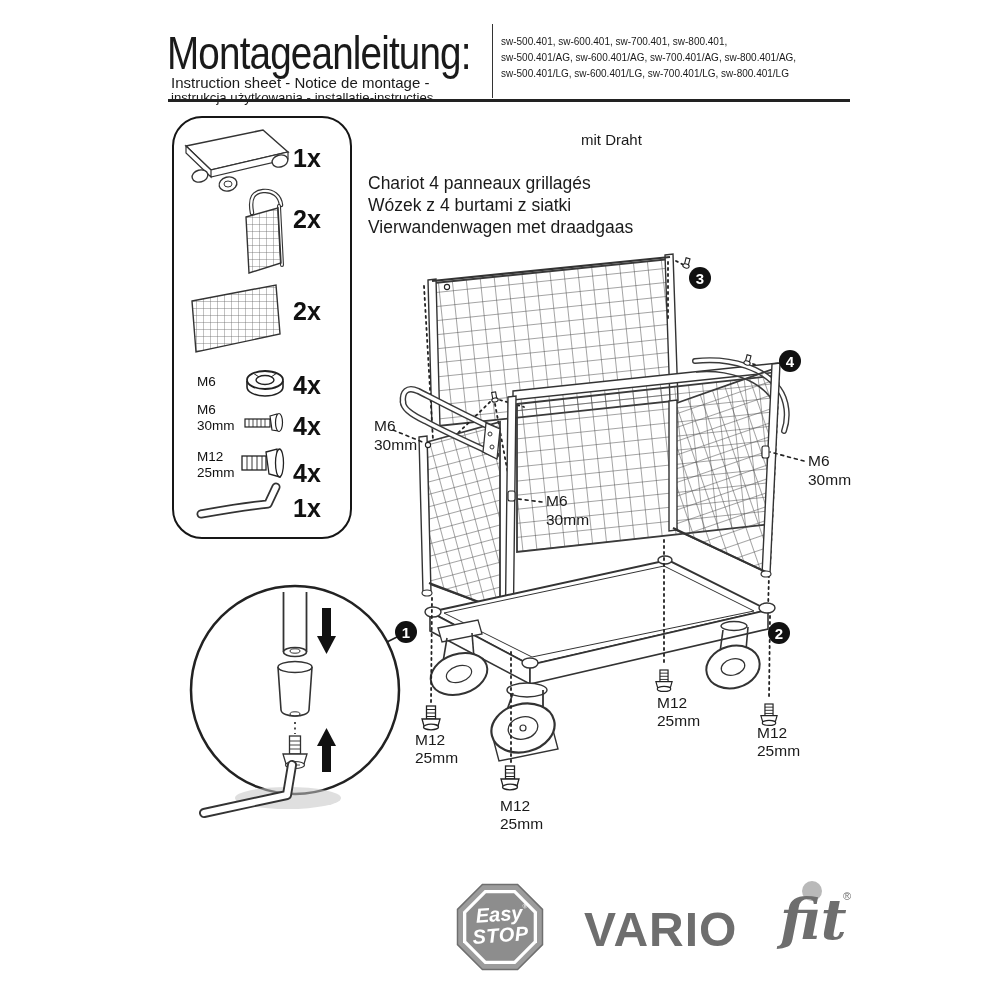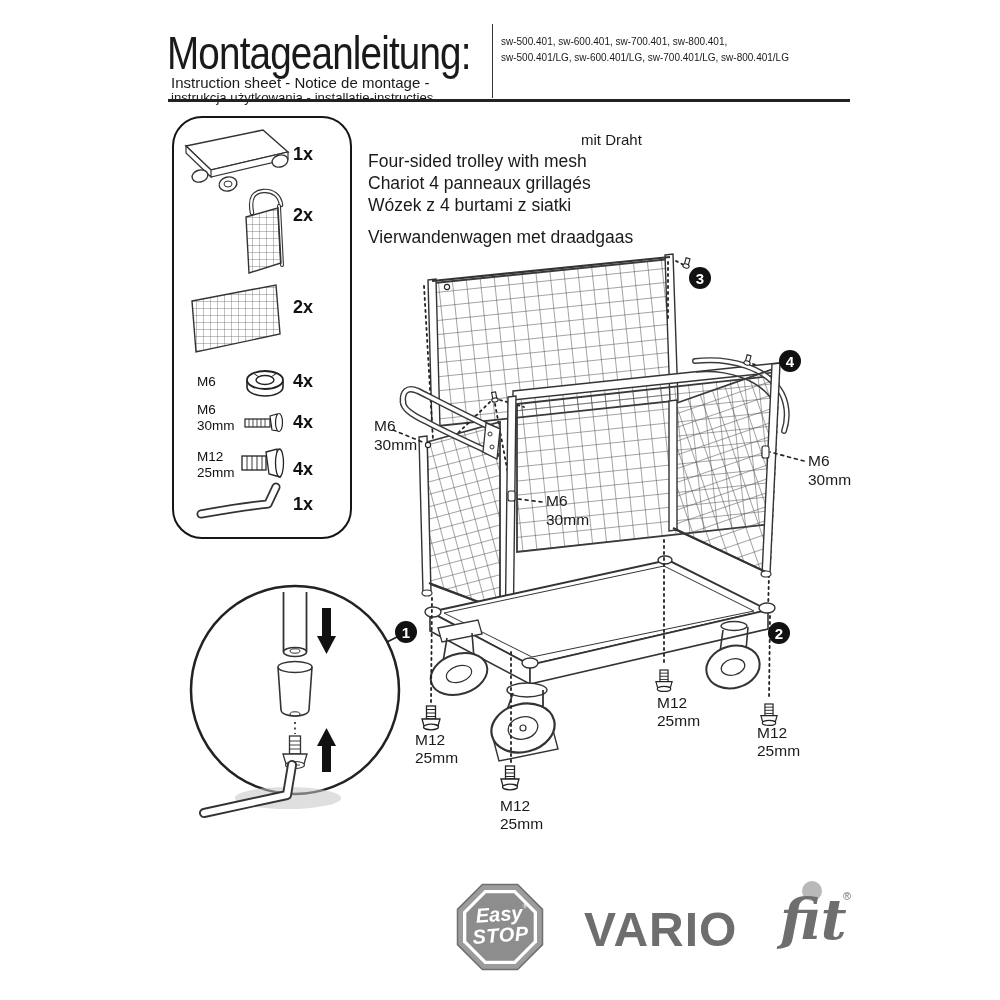--- a/index.html
+++ b/index.html
@@ -13,50 +13,50 @@
   .h-sub2{left:171px;top:90px;font-size:13.2px;}
   .h-div{left:492px;top:24px;width:0;height:74px;border-left:1.5px solid #333;}
   .h-codes{left:501px;top:34px;font-size:10px;line-height:15.8px;white-space:nowrap;}
   .h-rule{left:168px;top:99px;width:682px;height:3px;background:#222;}
   
   .t-de{left:367px;top:116px;font-size:34px;font-weight:700;letter-spacing:-.5px;}
   .t-suffix{left:581px;top:131px;font-size:15px;}
   .t-l{left:368px;font-size:17.5px;}
   
   .p-box{left:172px;top:116px;width:176px;height:419px;border:2.5px solid #161616;border-radius:30px;}
-  .qty{font-size:18px;font-weight:700;color:#111;}
+  .qty{font-size:25px;font-weight:700;color:#111;}
   .plabel{font-size:13.5px;line-height:16px;color:#111;}
   
   .vario{left:584px;top:902px;font-size:48px;font-weight:700;color:#6e6e6e;letter-spacing:1px;}
   .fit{left:780px;top:886px;font-family:"DejaVu Serif","Liberation Serif",serif;
        font-style:italic;font-weight:700;font-size:56px;color:#6e6e6e;}
   .fitdot{left:802px;top:881px;width:20px;height:20px;border-radius:50%;background:#b9b9b9;}
   .reg{left:843px;top:890px;font-size:11px;color:#6e6e6e;}
   svg text{font-family:"Liberation Sans","DejaVu Sans",sans-serif;}
 </style>
 </head>
 <body>
 
 <div class="page">
 
   <div class="abs h-title">Montageanleitung:</div>
   <div class="abs h-sub1">Instruction sheet - Notice de montage -</div>
   <div class="abs h-sub2">instrukcja użytkowania - installatie-instructies</div>
   <div class="abs h-div"></div>
   <div class="abs h-codes">
     <div>sw-500.401, sw-600.401, sw-700.401, sw-800.401,</div>
+    <div>sw-500.401/AG, sw-600.401/AG, sw-700.401/AG, sw-800.401/AG,</div>
     <div>sw-500.401/LG, sw-600.401/LG, sw-700.401/LG, sw-800.401/LG</div>
   </div>
   <div class="abs h-rule"></div>
 
   <div class="abs t-suffix">mit Draht</div>
-  <div class="abs t-l" style="top:151px">Four-sided trolley with mesh</div>
   <div class="abs t-l" style="top:173px">Chariot 4 panneaux grillagés</div>
   <div class="abs t-l" style="top:195px">Wózek z 4 burtami z siatki</div>
-  <div class="abs t-l" style="top:227px">Vierwandenwagen met draadgaas</div>
+  <div class="abs t-l" style="top:217px">Vierwandenwagen met draadgaas</div>
 
   <div class="abs p-box"></div>
   <div class="abs qty" style="left:293px;top:144px">1x</div>
   <div class="abs qty" style="left:293px;top:205px">2x</div>
   <div class="abs qty" style="left:293px;top:297px">2x</div>
   <div class="abs plabel" style="left:197px;top:374px">M6</div>
   <div class="abs qty" style="left:293px;top:371px">4x</div>
   <div class="abs plabel" style="left:197px;top:402px">
     <div>M6</div>
     <div>30mm</div>

